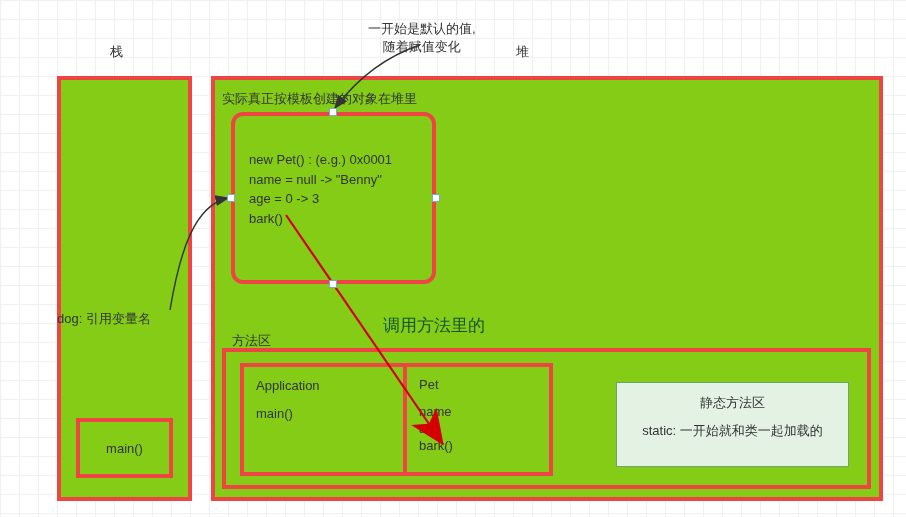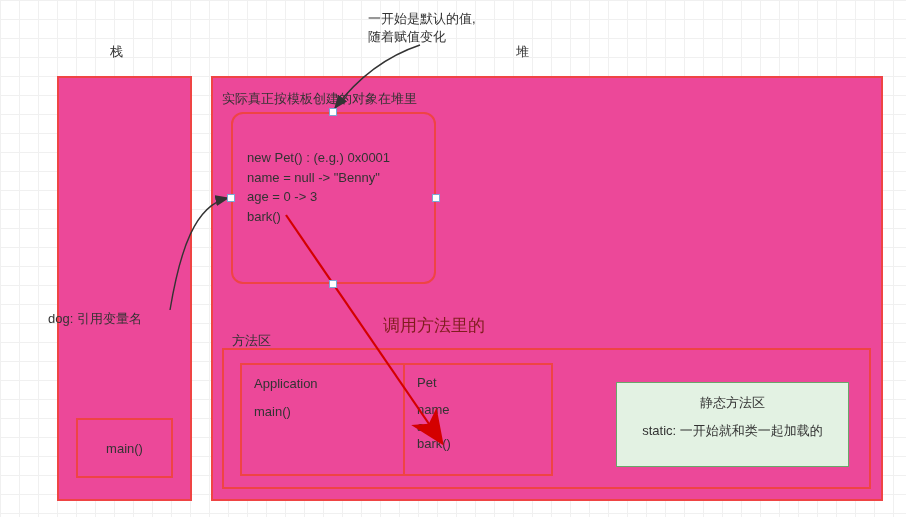--- a/index.html
+++ b/index.html
@@ -1,43 +1,43 @@
 <!DOCTYPE html>
 <html><head>
 <meta charset="utf-8">
 <style>
 *{box-sizing:border-box;margin:0;padding:0}
 body{font-family:"Microsoft YaHei",Arial,sans-serif;font-size:13px;color:#333;background:#fff;position:relative;width:906px;height:517px;overflow:hidden}
 .grid{position:absolute;inset:0;background-image:linear-gradient(#f0f0f0 1px,transparent 1px),linear-gradient(90deg,#f0f0f0 1px,transparent 1px);background-size:19px 19px;z-index:0}
-.box{position:absolute;border:2px solid #ef4444;background:#ec4899}
+.box{position:absolute;border:4px solid #ef4444;background:#84cc16}
 .label{position:absolute;white-space:nowrap}
 .handle{position:absolute;width:8px;height:8px;background:#fff;border:1px solid #7aa7d4;z-index:3}
-.red{color:#7f1d1d}
+.red{color:#14532d}
 .static-box{border:1px solid #6aa66a;background:#e3f2e3}
 svg{position:absolute;top:0;left:0;z-index:2;pointer-events:none;overflow:visible}
 </style>
 </head>
 <body>
 
 <div class="grid"></div>
 
 <div class="label" style="left:110px;top:43px">栈</div>
 <div class="label" style="left:516px;top:43px">堆</div>
-<div class="label" style="left:368px;top:10px;text-align:left">
+<div class="label" style="left:368px;top:20px;text-align:center">
   <span>一开始是默认的值,</span><br>
   <span>随着赋值变化</span>
 </div>
 
 <div class="box" style="left:57px;top:76px;width:135px;height:425px"></div>
 
 <div class="box" style="left:76px;top:418px;width:97px;height:60px;display:flex;align-items:center;justify-content:center">
   <span>main()</span>
 </div>
 
-<div class="label" style="left:48px;top:310px">dog: 引用变量名</div>
+<div class="label" style="left:57px;top:310px">dog: 引用变量名</div>
 
 <div class="box" style="left:211px;top:76px;width:672px;height:425px"></div>
 
 <div class="label" style="left:222px;top:90px">实际真正按模板创建的对象在堆里</div>
 
 <div class="box" style="left:231px;top:112px;width:205px;height:172px;border-radius:12px;padding:34px 14px 14px 14px;line-height:1.5">
   <div>new Pet() : (e.g.) 0x0001</div>
   <div>name = null -&gt; "Benny"</div>
   <div>age = 0 -&gt; 3</div>
   <div>bark()</div>

